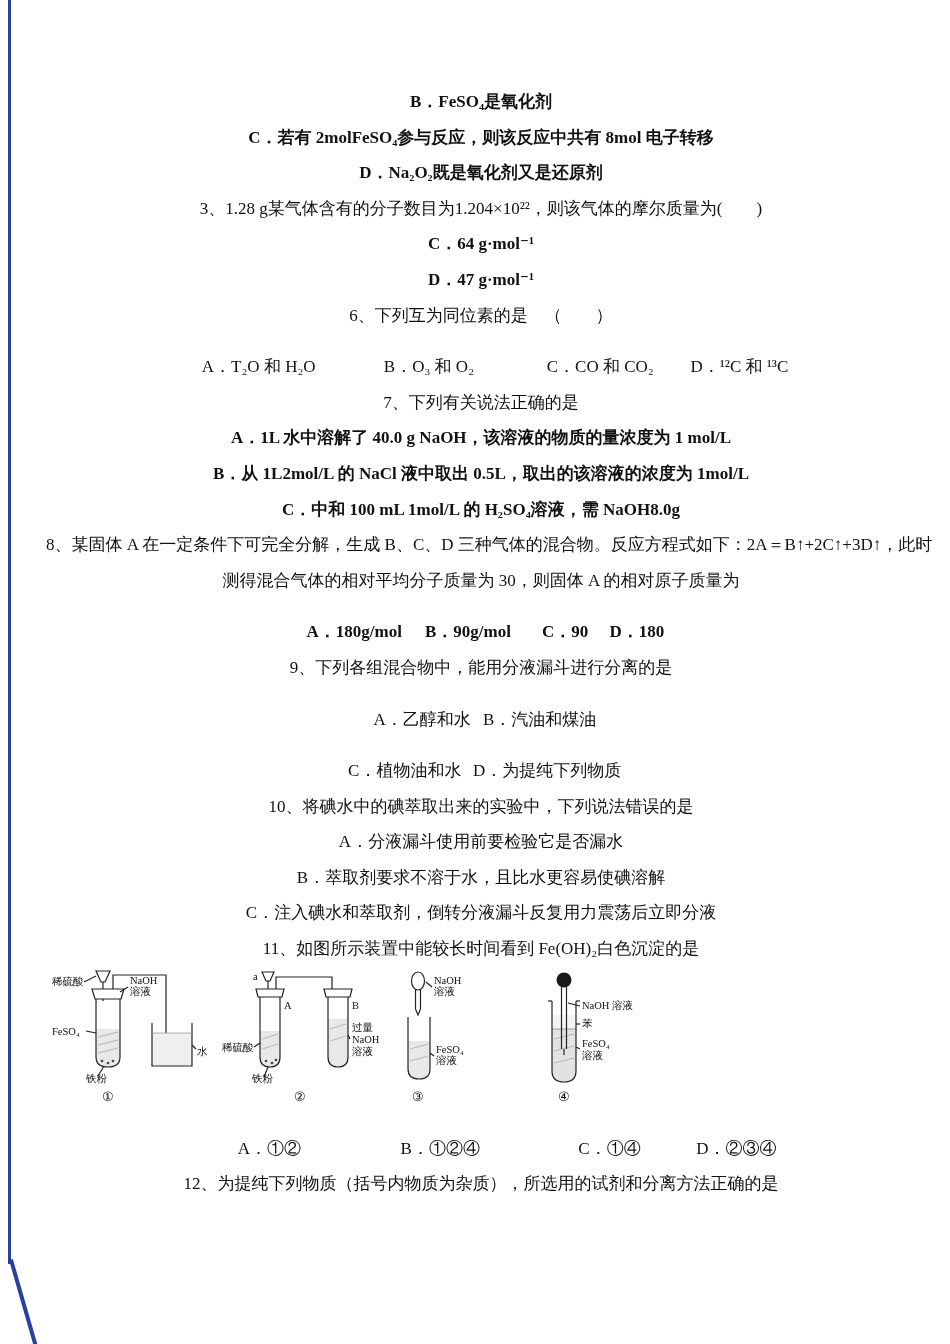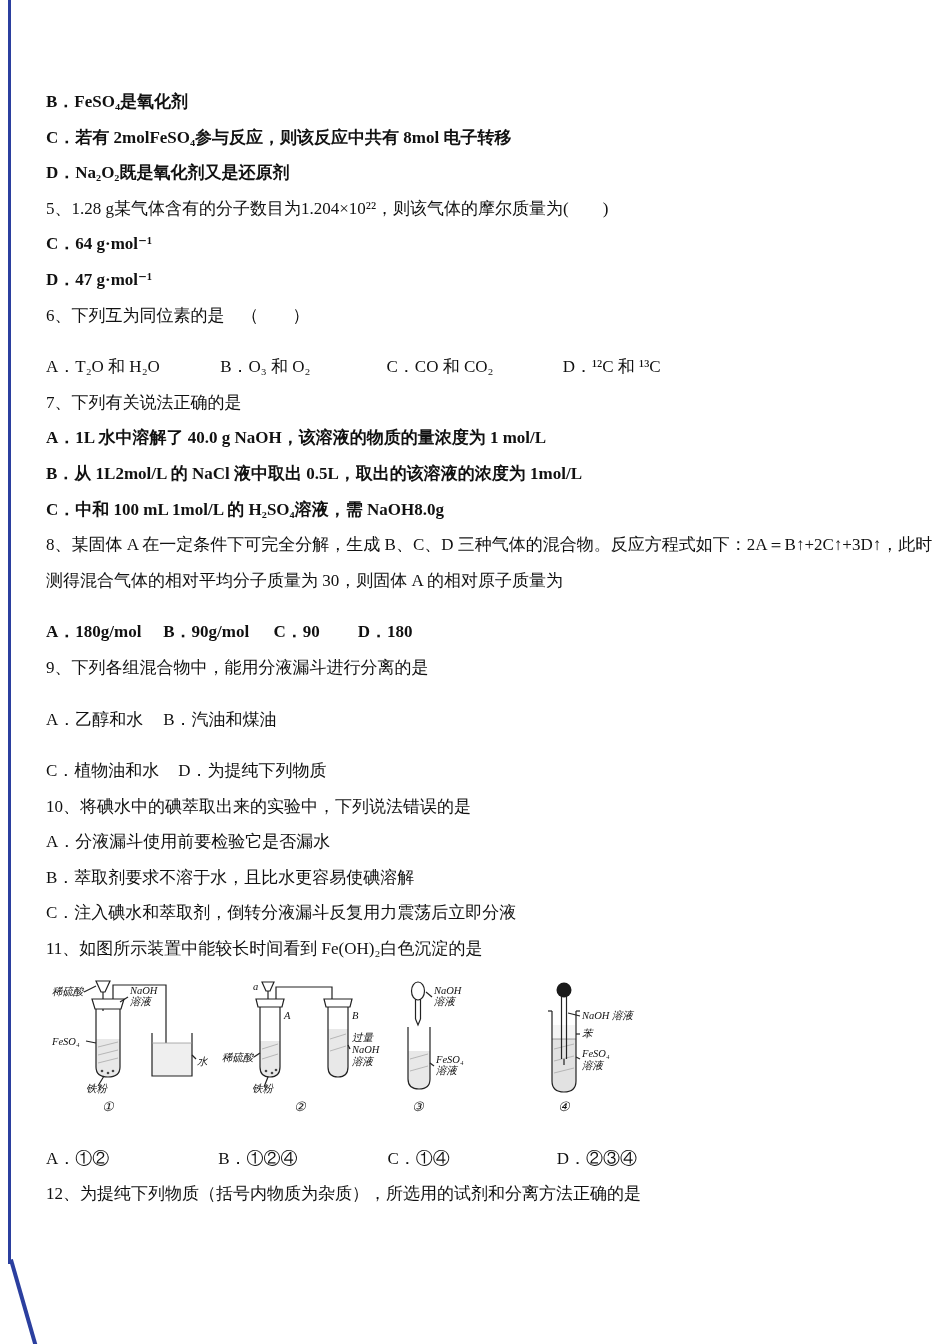--- a/index.html
+++ b/index.html
@@ -17,41 +17,41 @@
   }
   .border-corner {
     position:absolute; left:9px; top:1260px; width:4px; height:90px;
     background:#2b3f9f;
     transform:rotate(-16deg); transform-origin:top left;
   }
   .content {
     position:absolute; left:46px; top:84px; width:870px;
     font-size:17px; line-height:35.6px;
   }
-  p.line { min-height:35.6px; white-space:pre-wrap; }
+  p.line { min-height:35.6px; white-space:pre-wrap;text-align:center; }
   p.nowrap { white-space:nowrap; }
   .b { font-weight:bold; }
   .row span { display:inline-block; vertical-align:top;margin-top:16px; }
-  .figure { margin:12px 0 2px 0; height:144px;font-style:italic; }
+  .figure { margin:2px 0 2px 0; height:144px; }
   .figure svg { display:block; }
   svg text { font-family:"Liberation Serif","DejaVu Serif",serif; }
 </style>
 </head>
 <body>
 
 <div class="border-left"></div>
 <div class="border-corner"></div>
 
 <main class="content">
 
   <p class="line b">B．FeSO₄是氧化剂</p>
   <p class="line b">C．若有 2molFeSO₄参与反应，则该反应中共有 8mol 电子转移</p>
   <p class="line b">D．Na₂O₂既是氧化剂又是还原剂</p>
 
-  <p class="line">5、1.28 g某气体含有的分子数目为1.204×10²²，则该气体的摩尔质量为(　　)</p>
+  <p class="line">3、1.28 g某气体含有的分子数目为1.204×10²²，则该气体的摩尔质量为(　　)</p>
   <p class="line b">C．64 g·mol⁻¹</p>
   <p class="line b">D．47 g·mol⁻¹</p>
 
   <p class="line">6、下列互为同位素的是　（　　）</p>
   <p class="line row nowrap">
     <span style="width:170px">A．T₂O 和 H₂O</span>
     <span style="width:162px">B．O₃ 和 O₂</span>
     <span style="width:172px">C．CO 和 CO₂</span>
     <span>D．¹²C 和 ¹³C</span>
   </p>

